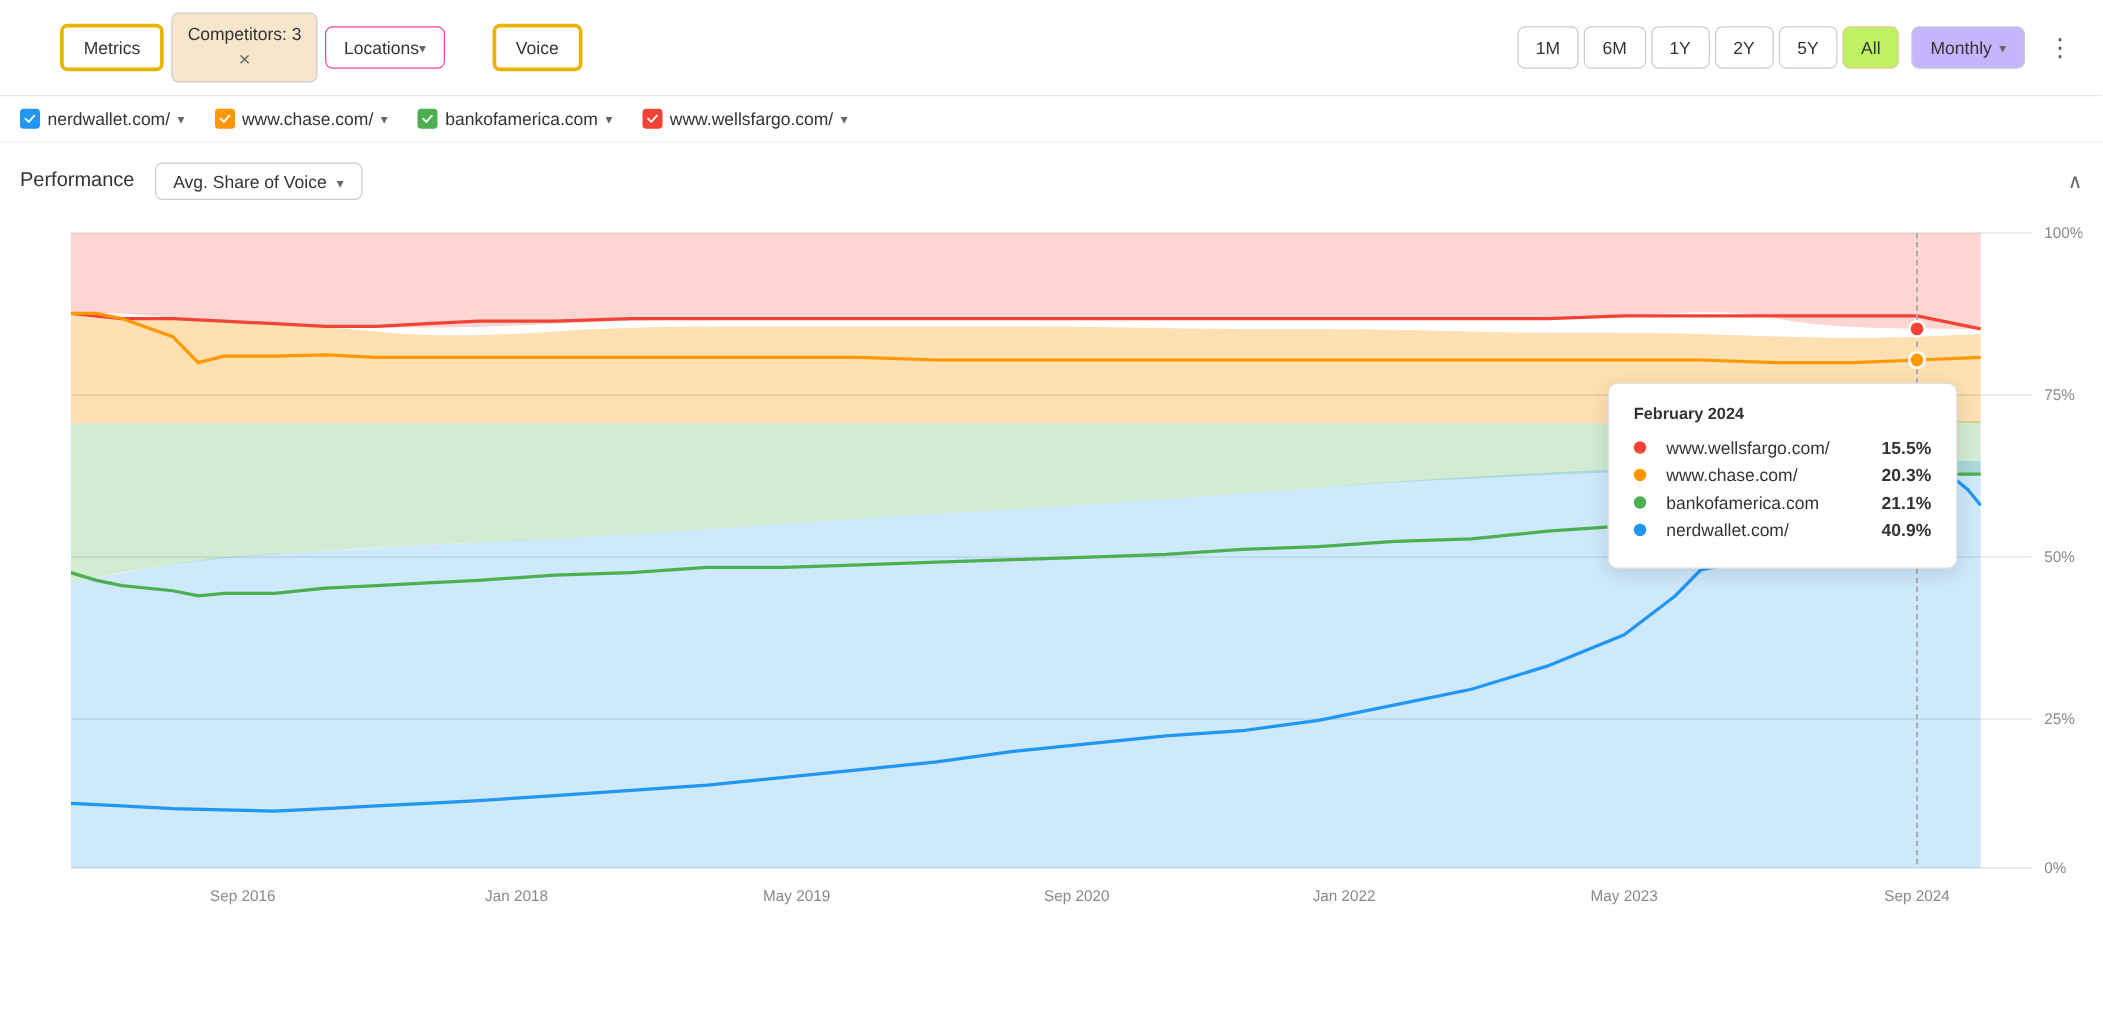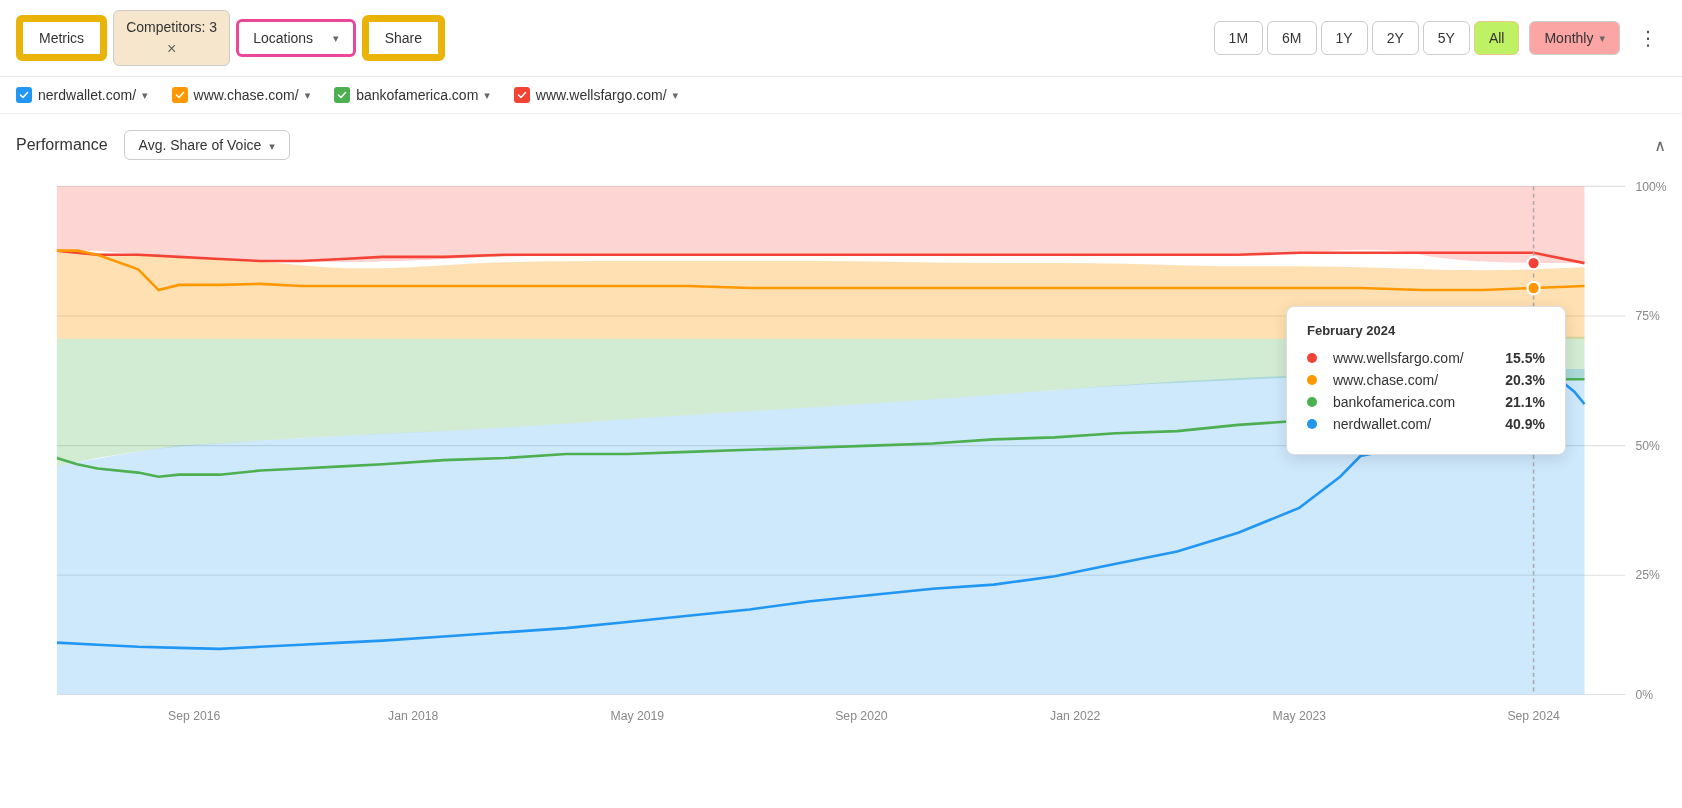--- a/index.html
+++ b/index.html
@@ -3,44 +3,44 @@
   <meta charset="utf-8">
   <style>
     * { box-sizing: border-box; margin: 0; padding: 0; }
     body { font-family: -apple-system, BlinkMacSystemFont, 'Segoe UI', sans-serif; background: #fff; color: #333; font-size: 14px; }
 
     .top-bar {
       display: flex; align-items: center; padding: 10px 16px; border-bottom: 1px solid #e8e8e8;
       gap: 6px;
     }
     .tab-btn {
-      border: 7px solid #eab308; background: #fff; border-radius: 6px; padding: 8px 16px;
-      cursor: pointer; font-size: 14px; color: #333;
+      border: 3px solid #eab308; background: #fff; border-radius: 6px; padding: 8px 16px;
+      cursor: pointer; font-size: 14px; color: #333; margin-left: 32px;
     }
     .tab-with-close {
       display: flex; align-items: center; gap: 6px;
       border: 1px solid #ccc; background: #f5e6cc; border-radius: 6px; padding: 8px 12px;
       cursor: pointer; font-size: 14px; flex-direction: column;
     }
     .tab-close { cursor: pointer; color: #666; font-size: 16px; line-height: 1; }
     .tab-dropdown {
-      display: flex; align-items: center; gap: 20px;
-      border: 3px solid #ec4899; background: #fff; border-radius: 6px; padding: 8px 14px;
+      display: flex; align-items: center; gap: 0;
+      border: 1px solid #ec4899; background: #fff; border-radius: 6px; padding: 8px 14px;
       cursor: pointer; font-size: 14px;
     }
     .spacer { flex: 1; }
     .time-btns { display: flex; gap: 4px; align-items: center; }
     .time-btn {
       border: 1px solid #ccc; background: #fff; border-radius: 6px; padding: 8px 14px;
       cursor: pointer; font-size: 14px; color: #333;
     }
     .time-btn.active { background: #bef264; border-color: #e8c98a; font-weight: 400; }
     .monthly-btn {
       display: flex; align-items: center; gap: 6px;
-      border: 1px solid #ccc; background: #fca5a5; border-radius: 6px; padding: 8px 14px;
+      border: 1px solid #ccc; background: #c4b5fd; border-radius: 6px; padding: 8px 14px;
       cursor: pointer; font-size: 14px; margin-left: 4px;
     }
     .more-btn {
       border: none; background: none; cursor: pointer; font-size: 20px; color: #555;
       padding: 4px 8px; margin-left: 4px;
     }
     .chevron { font-size: 11px; color: #666; }
 
     .domain-bar {
       display: flex; align-items: center; padding: 10px 16px; gap: 24px;
@@ -86,21 +86,21 @@
 <div class="top-bar">
   <button class="tab-btn">Metrics</button>
   <div class="tab-with-close">
     <span>Competitors: 3</span>
     <span class="tab-close">×</span>
   </div>
   <div class="tab-dropdown">
     <span>Locations</span>
     <span class="chevron">▾</span>
   </div>
-  <button class="tab-btn">Share</button>
+  <button class="tab-btn">Voice</button>
 
   <div class="spacer"></div>
 
   <div class="time-btns">
     <button class="time-btn">1M</button>
     <button class="time-btn">6M</button>
     <button class="time-btn">1Y</button>
     <button class="time-btn">2Y</button>
     <button class="time-btn">5Y</button>
     <button class="time-btn active">All</button>

